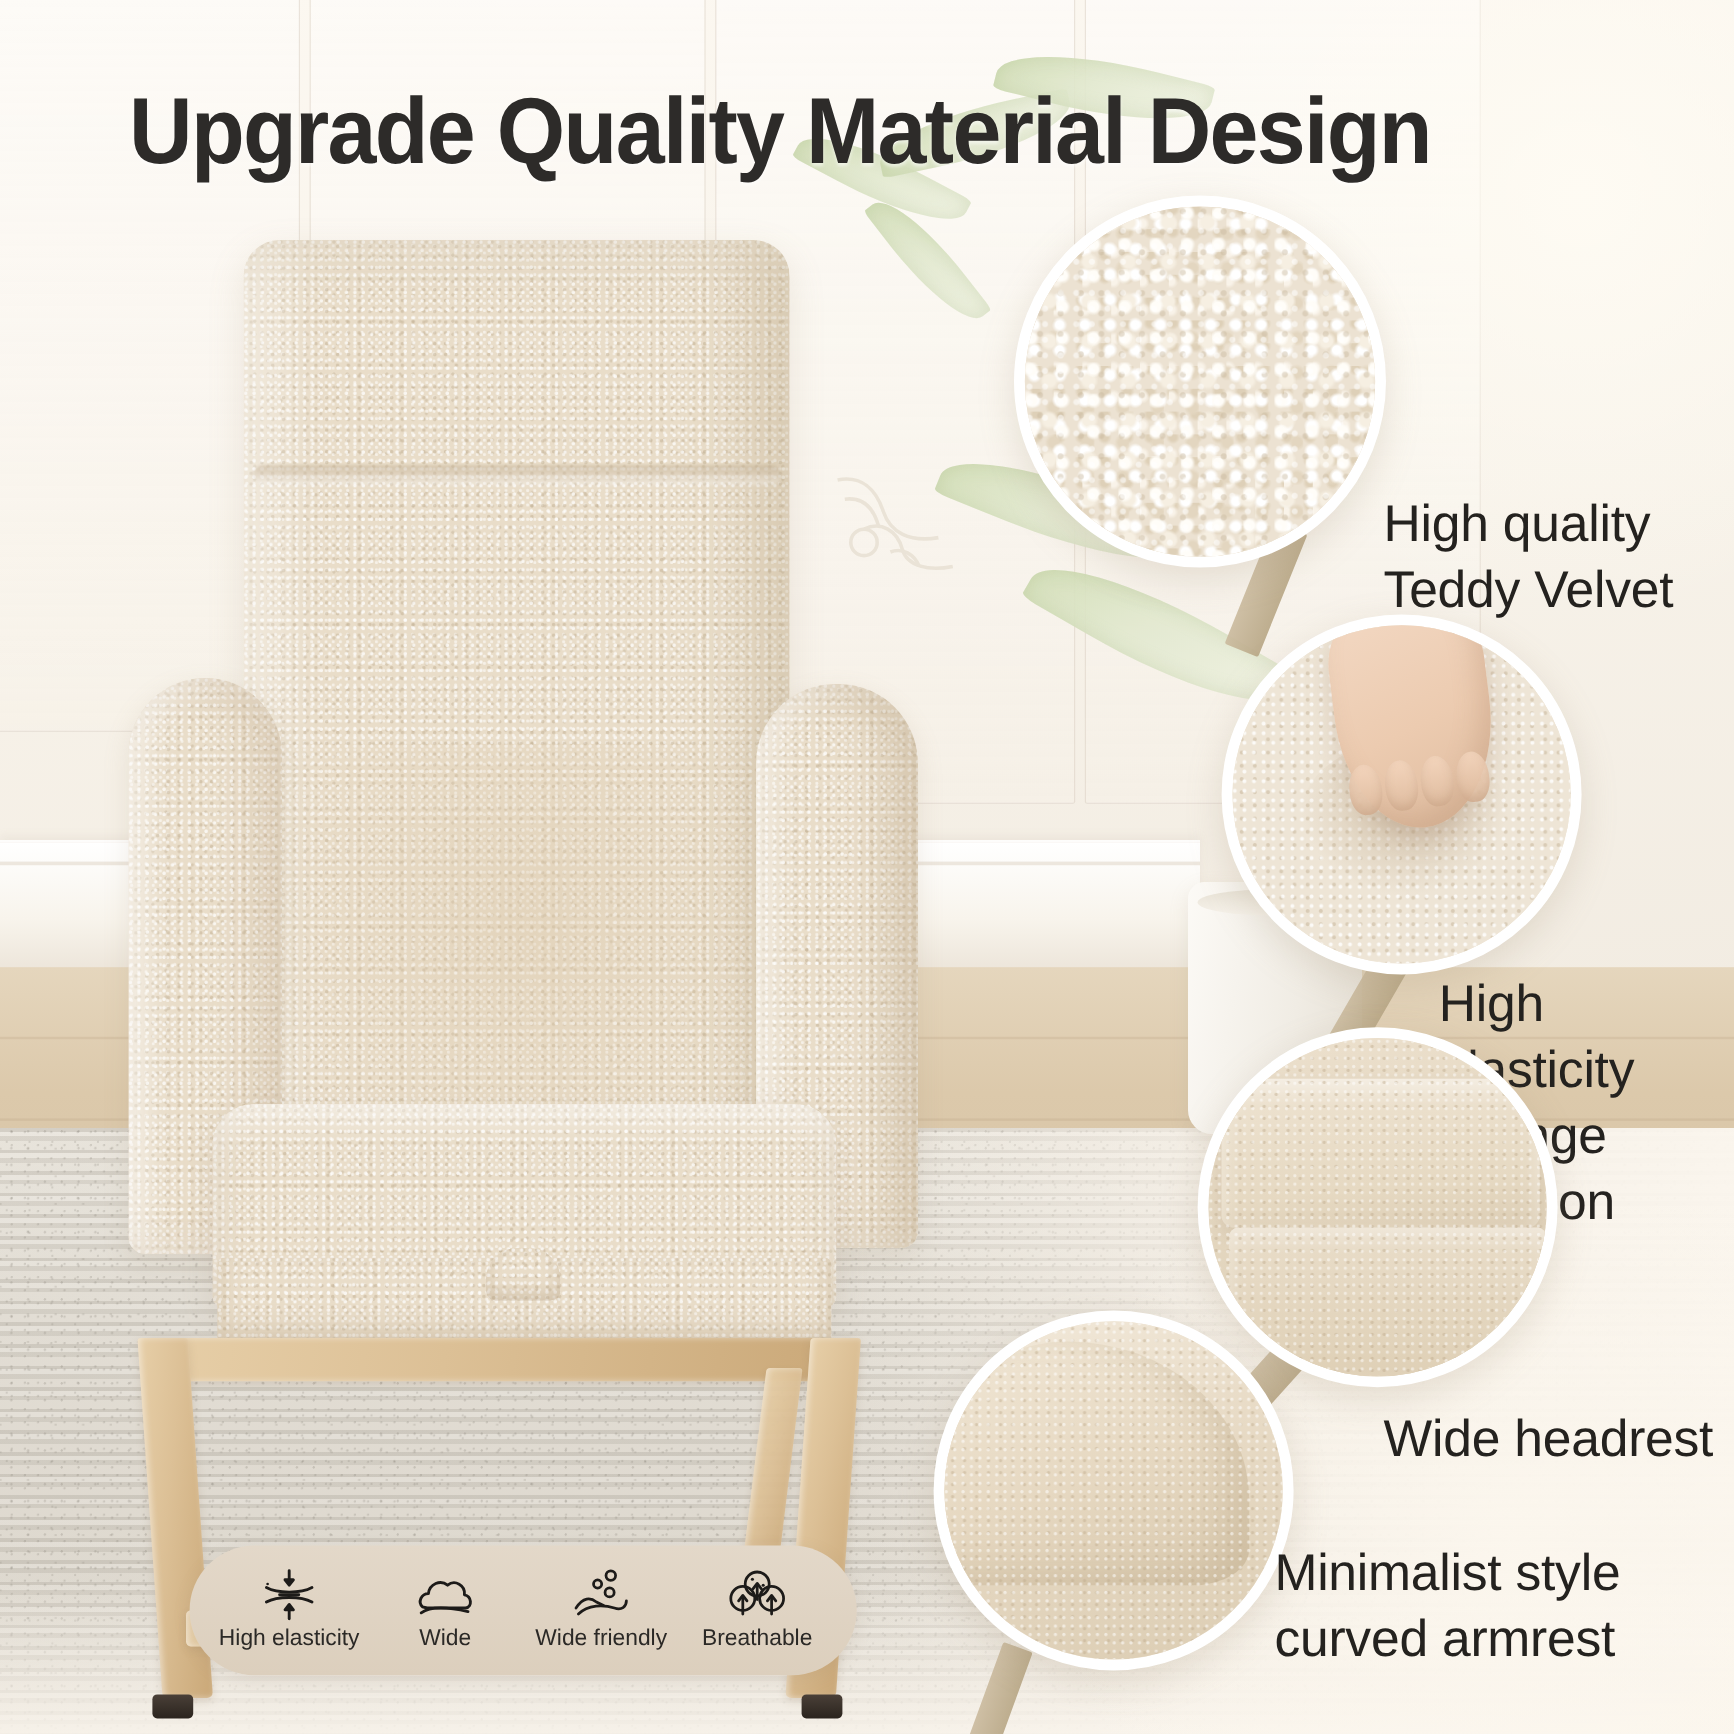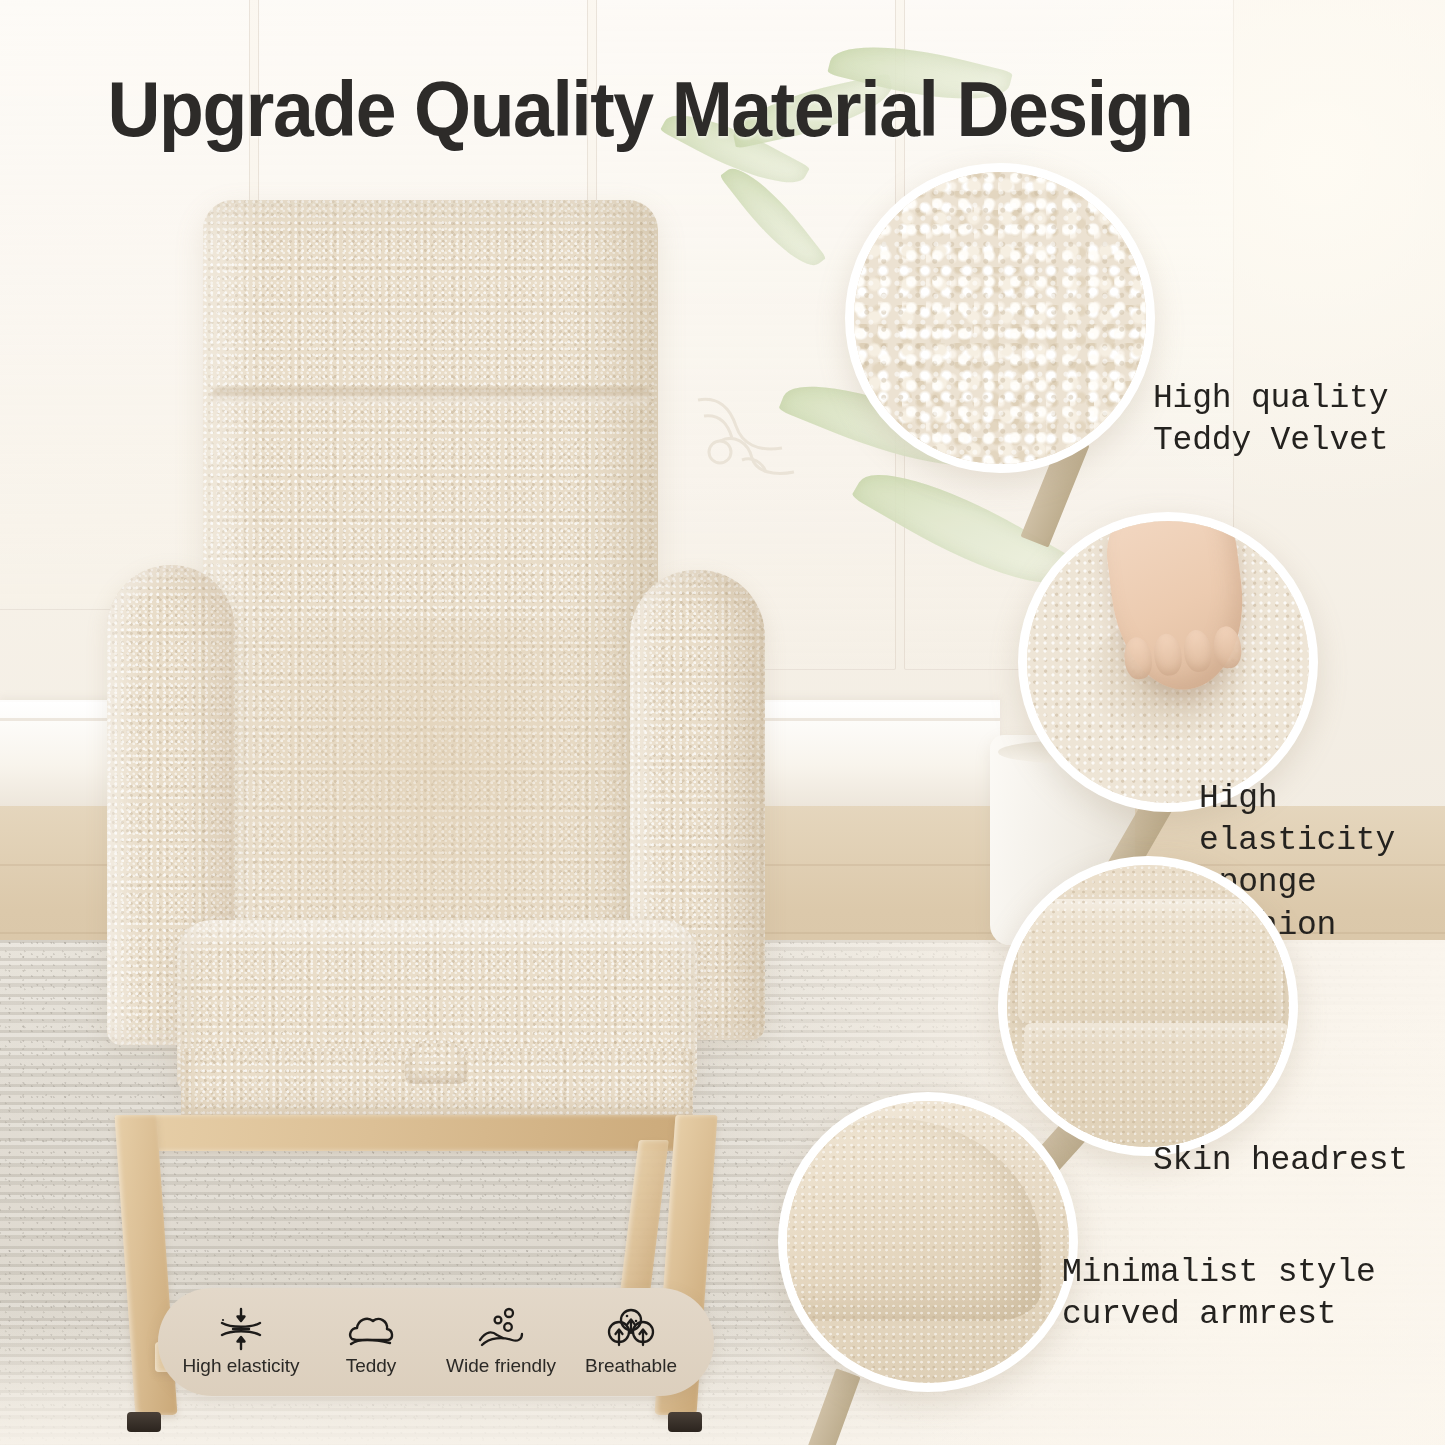--- a/index.html
+++ b/index.html
@@ -337,26 +337,27 @@
     border-radius:2px;
   }
   .conn1 { left:1040px; top:436px; width:30px; height:110px; transform: rotate(22deg); }
   .conn2 { left:1120px; top:790px; width:30px; height:110px; transform: rotate(30deg); }
   .conn3 { left:1040px; top:1100px; width:30px; height:105px; transform: rotate(42deg); }
   .conn4 { left:820px; top:1370px; width:26px; height:90px; transform: rotate(20deg); }
 
   
   .calloutLabel {
     position:absolute;
-    font-family:Liberation Mono, monospace;
-    font-size:33px;
+    font-family:Liberation Sans, sans-serif;
+    font-size:43px;
     line-height:1.28;
     color:#24221f;
     white-space:pre-line;
     letter-spacing:-0.2px;
+    margin-top:32px;
   }
   .lbl1 { left:1153px; top:378px; }
   .lbl2 { left:1199px; top:778px; }
   .lbl3 { left:1153px; top:1140px; }
   .lbl4 { left:1062px; top:1252px; }
 
   
   .featureBar {
     position:absolute; left:158px; top:1288px;
     width:556px; height:108px;
@@ -488,21 +489,21 @@
   </div>
   <div class="calloutLabel lbl2">High elasticity
 sponge cushion</div>
 
   <div class="callout c3">
     <div class="tex-headrest"></div>
     <div class="hr-pillow"></div>
     <div class="hr-lower"></div>
     <div class="hr-dots"></div>
   </div>
-  <div class="calloutLabel lbl3">Skin headrest</div>
+  <div class="calloutLabel lbl3">Wide headrest</div>
 
   <div class="callout c4">
     <div class="tex-arm"></div>
     <div class="arm-roll"></div>
     <div class="arm-dots"></div>
   </div>
   <div class="calloutLabel lbl4">Minimalist style
 curved armrest</div>
 
   <div class="featureBar">
@@ -523,21 +524,21 @@
       <div class="flabel">High elasticity</div>
     </div>
 
     <div class="feature">
       <div class="ficon">
         <svg width="50" height="40" viewBox="0 0 50 40" fill="none" stroke="#1d1b19" stroke-width="2.4" stroke-linecap="round" stroke-linejoin="round">
           <path d="M6 28 C2 24, 5 17, 11 17 C12 9, 21 5, 27 10 C33 5, 42 10, 41 18 C47 19, 48 28, 42 29 L10 29 Z"></path>
           <path d="M5 33 C13 27, 27 28, 44 32"></path>
         </svg>
       </div>
-      <div class="flabel">Teddy</div>
+      <div class="flabel">Wide</div>
     </div>
 
     <div class="feature">
       <div class="ficon">
         <svg width="50" height="44" viewBox="0 0 50 44" fill="none" stroke="#1d1b19" stroke-width="2.3" stroke-linecap="round" stroke-linejoin="round">
           <circle cx="33" cy="6" r="4"></circle>
           <circle cx="22" cy="13" r="3.4"></circle>
           <circle cx="32" cy="20" r="3.8"></circle>
           <path d="M4 33 C10 24, 16 24, 21 28 L27 31"></path>
           <path d="M6 38 C14 30, 27 30, 36 33 C42 35, 46 32, 46 27"></path>

